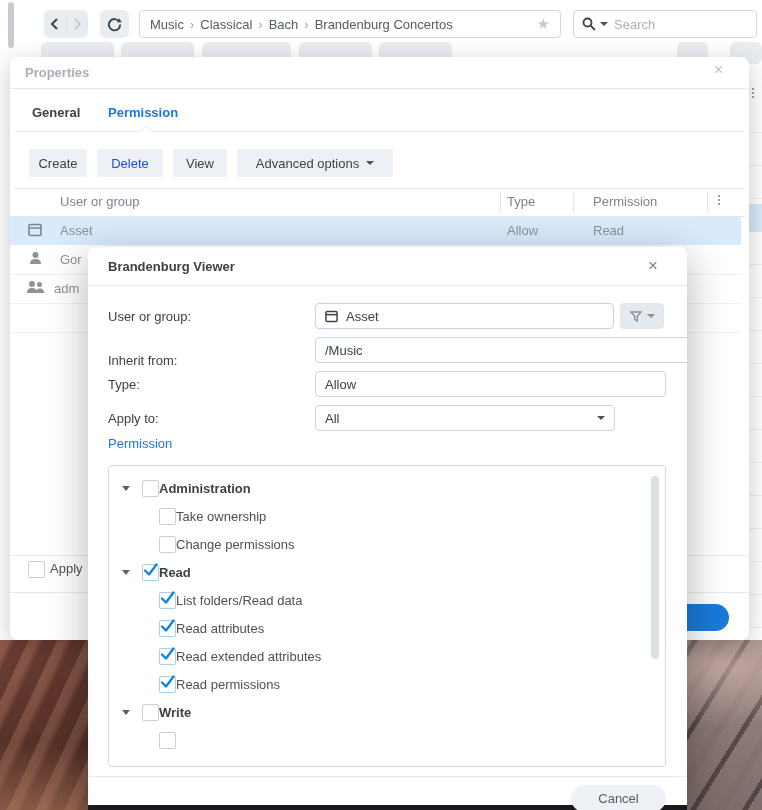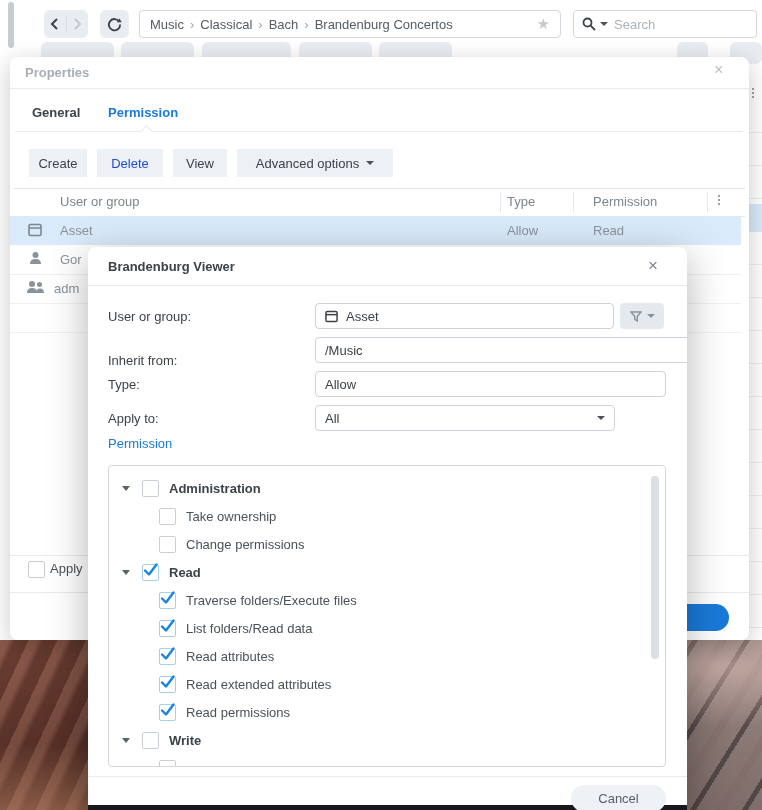--- a/index.html
+++ b/index.html
@@ -73,21 +73,21 @@
               display:flex;align-items:center;justify-content:center;gap:5px}
   .section-label{position:absolute;left:20px;top:189px;color:#1a7ad9}
   .treebox{position:absolute;left:20px;top:218px;width:558px;height:302px;border:1px solid #d3d8de;border-radius:4px;
            box-sizing:border-box;overflow:hidden;padding-top:8px}
   .treebox .sb{position:absolute;right:6px;top:10px;width:8px;height:183px;background:#dcdfe3;border-radius:4px}
   .trow{height:28px;display:flex;align-items:center}
   .trow .arrow{width:0;height:0;border-left:4px solid transparent;border-right:4px solid transparent;border-top:5px solid #5a626b;margin-right:12px}
   .cb{width:15px;height:15px;border:1px solid #c9cfd6;border-radius:2px;background:#fff;position:relative;flex:none}
   .cb.checked{border-color:#a9cdec}
   .cb svg{position:absolute;left:-1px;top:-4px;overflow:visible}
-  .tlabel{margin-left:10px;color:#4a5158}
+  .tlabel{color:#4a5158}
   .tlabel.bold{font-weight:bold;color:#3c4248}
   .m-footer-line{position:absolute;left:0;top:529px;width:599px;height:1px;background:#e7eaee}
   .cancel-btn{position:absolute;left:483px;top:538px;width:95px;height:27px;border-radius:14px;background:#eef1f5;
               display:flex;align-items:center;justify-content:center;color:#57606a}
   .black-strip{position:absolute;left:0;top:558px;width:599px;height:5px;background:#17191c}
   svg{display:block}
 </style>
 </head>
 <body>
 
@@ -278,28 +278,20 @@
           </svg>
       </span>
       <span class="tlabel bold">Read</span>
     </div>
     <div class="trow" style="padding-left:50px">
       <span class="cb checked">
         <svg width="17" height="17" viewBox="0 0 17 17">
             <path d="M3 9.5 L7 13.5 L14.5 3.5" fill="none" stroke="#1683e0" stroke-width="2.4" stroke-linecap="round" stroke-linejoin="round"></path>
           </svg>
       </span>
-      <span class="tlabel">Traverse folders/Execute files</span>
-    </div>
-    <div class="trow" style="padding-left:50px">
-      <span class="cb checked">
-        <svg width="17" height="17" viewBox="0 0 17 17">
-            <path d="M3 9.5 L7 13.5 L14.5 3.5" fill="none" stroke="#1683e0" stroke-width="2.4" stroke-linecap="round" stroke-linejoin="round"></path>
-          </svg>
-      </span>
       <span class="tlabel">List folders/Read data</span>
     </div>
     <div class="trow" style="padding-left:50px">
       <span class="cb checked">
         <svg width="17" height="17" viewBox="0 0 17 17">
             <path d="M3 9.5 L7 13.5 L14.5 3.5" fill="none" stroke="#1683e0" stroke-width="2.4" stroke-linecap="round" stroke-linejoin="round"></path>
           </svg>
       </span>
       <span class="tlabel">Read attributes</span>
     </div>

